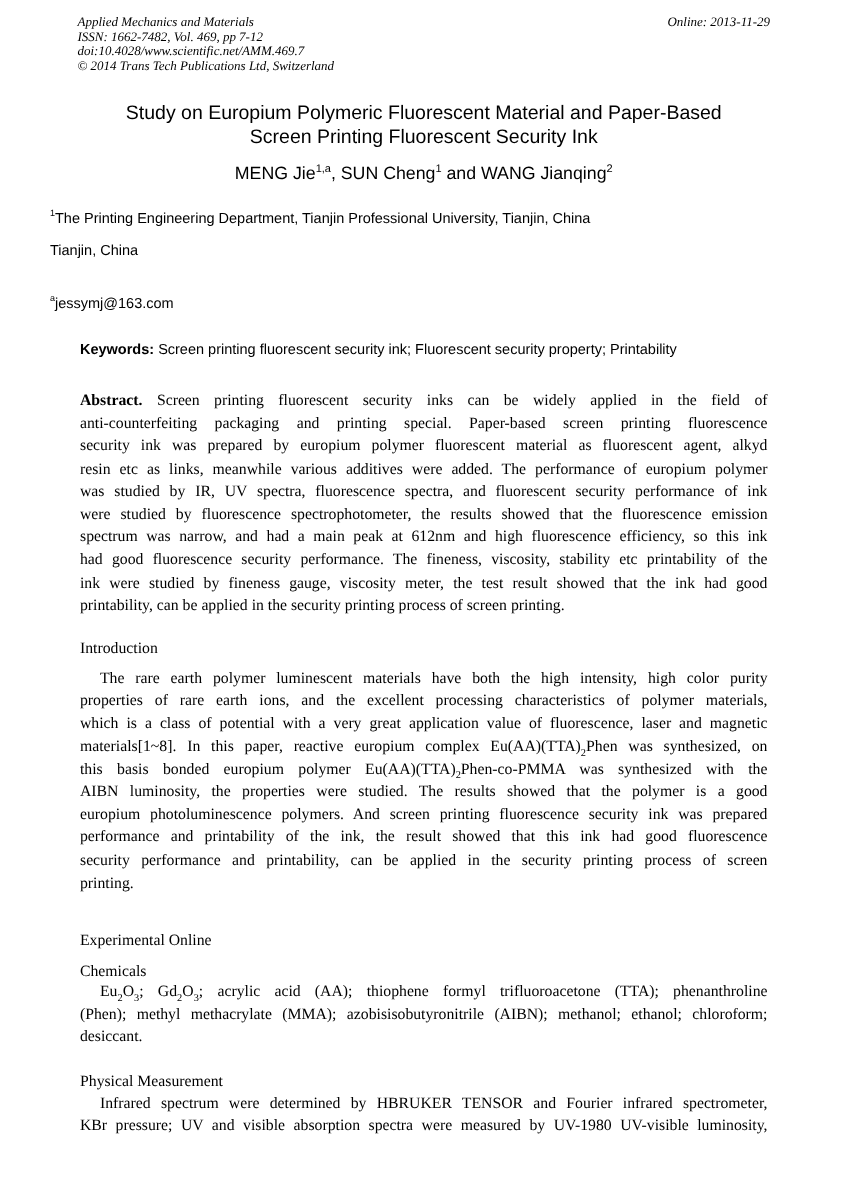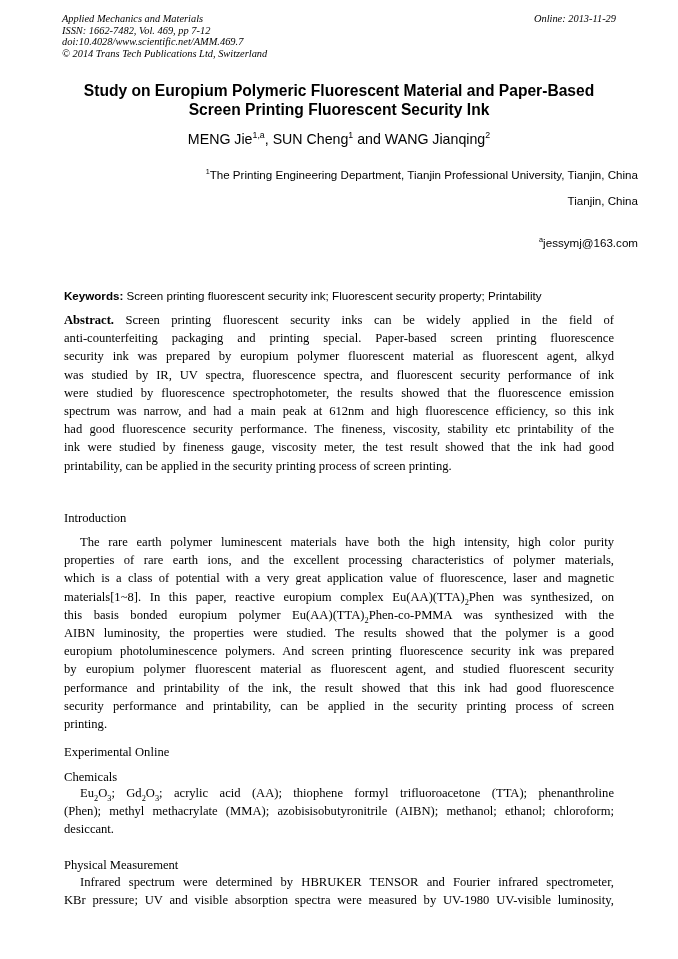--- a/index.html
+++ b/index.html
@@ -1,26 +1,26 @@
 <!DOCTYPE html>
 <html><head>
 <meta charset="utf-8">
 <style>
   html, body { margin: 0; padding: 0; background: #ffffff; }
   body { width: 678px; height: 959px; position: relative; overflow: hidden; color: #000; }
   .serif { font-family: "Liberation Serif", "DejaVu Serif", serif; }
   .sans { font-family: "Liberation Sans", "DejaVu Sans", sans-serif; }
   .hdr { position: absolute; left: 62px; top: 13px; font-size: 10.4px; line-height: 11.6px; font-style: italic; }
   .hdr-right { position: absolute; right: 62px; top: 13px; font-size: 10.4px; line-height: 11.6px; font-style: italic; }
-  .title { position: absolute; left: 40px; width: 598px; top: 81px; text-align: center; font-weight: bold; font-size: 15.6px; line-height: 19px; }
+  .title { position: absolute; left: 40px; width: 598px; top: 81px; text-align: center; font-weight: normal; font-size: 15.6px; line-height: 19px; }
   .authors { position: absolute; left: 40px; width: 598px; top: 130px; text-align: center; font-size: 14.2px; line-height: 18px; }
-  .affil { position: absolute; left: 40px; width: 598px; text-align: right; font-size: 11.6px; line-height: 19px; }
+  .affil { position: absolute; left: 40px; width: 598px; text-align: left; font-size: 11.6px; line-height: 19px; }
   sup { font-size: 62%; vertical-align: super; line-height: 0; }
   sub { font-size: 66%; vertical-align: sub; line-height: 0; }
-  .kw { position: absolute; left: 64px; width: 560px; top: 272px; font-size: 11.6px; line-height: 16px; margin-top: 16px; }
+  .kw { position: absolute; left: 64px; width: 560px; top: 272px; font-size: 11.6px; line-height: 16px; }
   .kw b { font-weight: bold; }
   .block { position: absolute; left: 64px; width: 550px; font-size: 12.6px; }
   .line { display: block; height: 18.2px; line-height: 18.2px; white-space: nowrap; text-align: justify; text-align-last: justify; }
   .line.last { text-align-last: left; }
   .indent { text-indent: 16px; }
   .heading { position: absolute; left: 64px; font-weight: normal; font-size: 12.6px; line-height: 16px; }
 </style>
 </head>
 <body>
 
@@ -52,38 +52,38 @@
 </div>
 
 <div class="kw sans">
   <b>Keywords:</b><span> Screen printing fluorescent security ink; Fluorescent security property; Printability</span>
 </div>
 
 <div class="block serif" style="top:311px;">
   <span class="line"><b>Abstract.</b><span> Screen printing fluorescent security inks can be widely applied in the field of</span></span>
   <span class="line">anti-counterfeiting packaging and printing special. Paper-based screen printing fluorescence</span>
   <span class="line">security ink was prepared by europium polymer fluorescent material as fluorescent agent, alkyd</span>
+  <span class="line">resin etc as links, meanwhile various additives were added. The performance of europium polymer</span>
   <span class="line">was studied by IR, UV spectra, fluorescence spectra, and fluorescent security performance of ink</span>
   <span class="line">were studied by fluorescence spectrophotometer, the results showed that the fluorescence emission</span>
   <span class="line">spectrum was narrow, and had a main peak at 612nm and high fluorescence efficiency, so this ink</span>
   <span class="line">had good fluorescence security performance. The fineness, viscosity, stability etc printability of the</span>
   <span class="line">ink were studied by fineness gauge, viscosity meter, the test result showed that the ink had good</span>
   <span class="line last">printability, can be applied in the security printing process of screen printing.</span>
 </div>
 
 <div class="heading serif" style="top:510px;">Introduction</div>
 <div class="block serif" style="top:533px;">
   <span class="line indent">The rare earth polymer luminescent materials have both the high intensity, high color purity</span>
   <span class="line">properties of rare earth ions, and the excellent processing characteristics of polymer materials,</span>
   <span class="line">which is a class of potential with a very great application value of fluorescence, laser and magnetic</span>
   <span class="line"><span>materials[1~8]. In this paper, reactive europium complex Eu(AA)(TTA)</span><sub>2</sub><span>Phen was synthesized, on</span></span>
   <span class="line"><span>this basis bonded europium polymer Eu(AA)(TTA)</span><sub>2</sub><span>Phen-co-PMMA was synthesized with the</span></span>
   <span class="line">AIBN luminosity, the properties were studied. The results showed that the polymer is a good</span>
   <span class="line">europium photoluminescence polymers. And screen printing fluorescence security ink was prepared</span>
-  <span class="line">by europium polymer fluorescent material as fluorescent agent, and studied fluorescent security</span>
   <span class="line">performance and printability of the ink, the result showed that this ink had good fluorescence</span>
   <span class="line">security performance and printability, can be applied in the security printing process of screen</span>
   <span class="line last">printing.</span>
 </div>
 
 <div class="heading serif" style="top:744px;">Experimental Online</div>
 <div class="heading serif" style="top:769px;">Chemicals</div>
 <div class="block serif" style="top:784px;">
   <span class="line indent"><span>Eu</span><sub>2</sub><span>O</span><sub>3</sub><span>; Gd</span><sub>2</sub><span>O</span><sub>3</sub><span>; acrylic acid (AA); thiophene formyl trifluoroacetone (TTA); phenanthroline</span></span>
   <span class="line">(Phen); methyl methacrylate (MMA); azobisisobutyronitrile (AIBN); methanol; ethanol; chloroform;</span>

